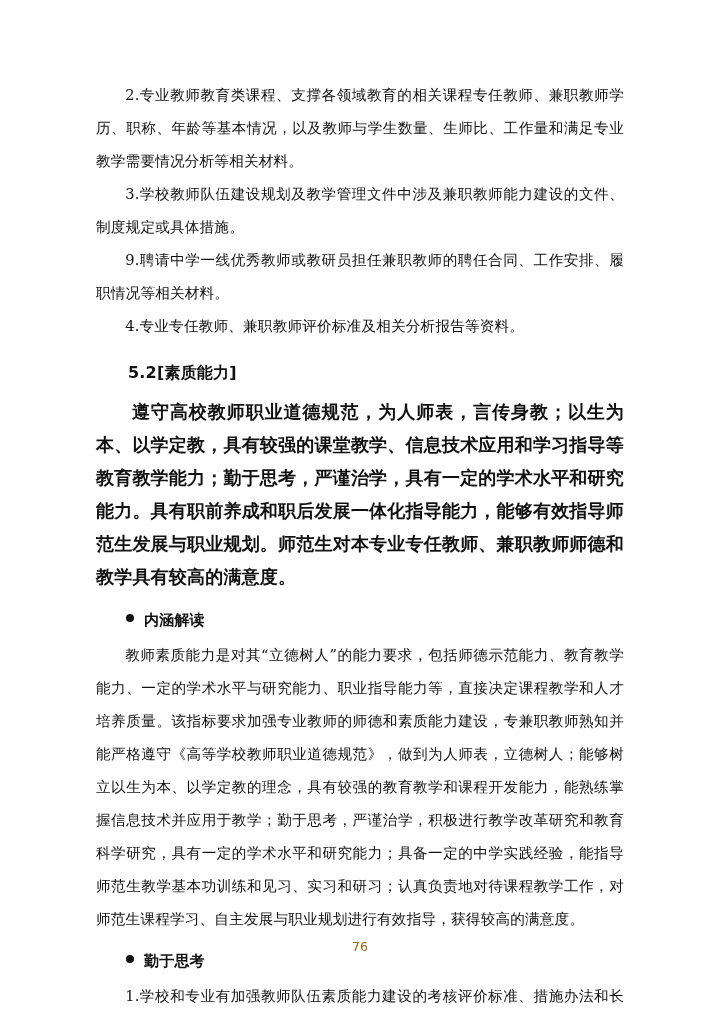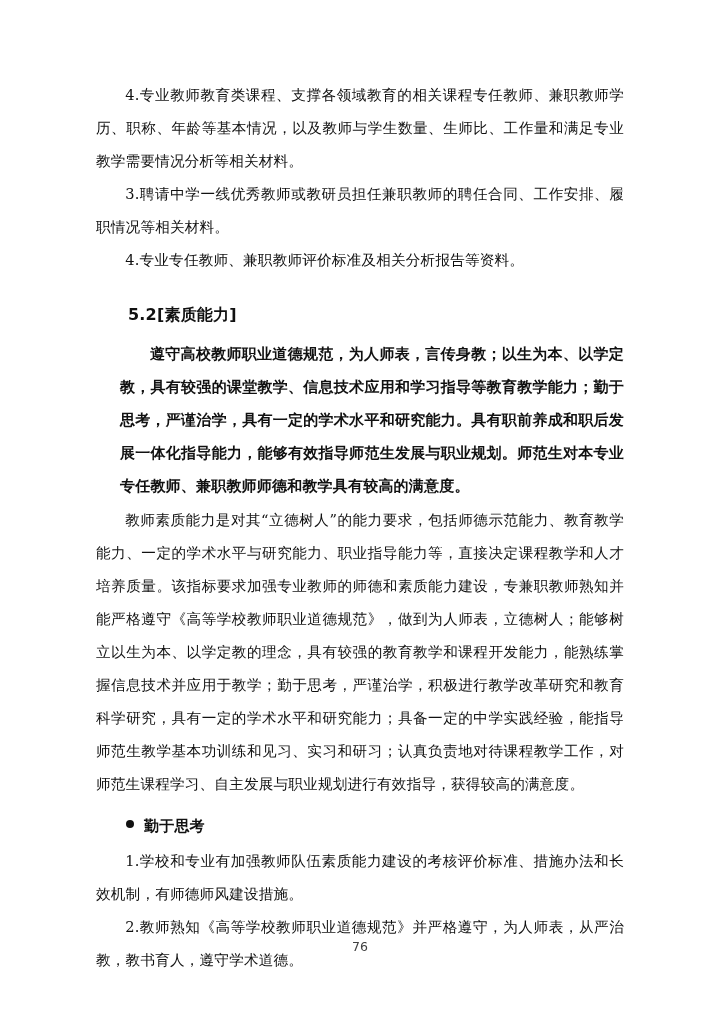--- a/index.html
+++ b/index.html
@@ -28,37 +28,36 @@
     font-size: 14.6px;
     line-height: 33px;
     text-align: justify;
     text-justify: inter-ideograph;
     letter-spacing: 0.2px;
   }
   .indent {
     text-indent: 2em;
   }
   .heading {
-    margin-top: 22px;
+    margin-top: 14px;
     margin-bottom: 6px;
     font-size: 16px;
     font-weight: bold;
     line-height: 34px;
     text-indent: 2em;
     font-family: "DejaVu Sans", "Liberation Sans", sans-serif;
   }
   .bold-block {
     font-weight: bold;
-    font-size: 15px;
+    font-size: 18px;
     line-height: 33px;
     text-indent: 2em;
     text-align: justify;
     margin-top: 4px;
     font-family: Liberation Serif, serif;
-    margin-left: 24px;
   }
   .bullet-line {
     margin-top: 10px;
     margin-bottom: 2px;
     font-size: 15px;
     font-weight: bold;
     line-height: 32px;
     text-indent: 2em;
     font-family: "DejaVu Sans", "Liberation Sans", sans-serif;
   }
@@ -75,37 +74,39 @@
     margin-top: 0px;
   }
   .footer {
     position: absolute;
     left: 0;
     right: 0;
     bottom: 64px;
     text-align: center;
     font-size: 12.5px;
     font-family: "DejaVu Sans", "Liberation Sans", sans-serif;
-    color: #404040;
+    color: #a16207;
   }
 </style>
 </head>
 <body>
 
 <div class="page">
   <div class="content">
 
-    <p class="indent">4.专业教师教育类课程、支撑各领域教育的相关课程专任教师、兼职教师学历、职称、年龄等基本情况，以及教师与学生数量、生师比、工作量和满足专业教学需要情况分析等相关材料。</p>
-    <p class="indent">3.聘请中学一线优秀教师或教研员担任兼职教师的聘任合同、工作安排、履职情况等相关材料。</p>
+    <p class="indent">2.专业教师教育类课程、支撑各领域教育的相关课程专任教师、兼职教师学历、职称、年龄等基本情况，以及教师与学生数量、生师比、工作量和满足专业教学需要情况分析等相关材料。</p>
+    <p class="indent">3.学校教师队伍建设规划及教学管理文件中涉及兼职教师能力建设的文件、制度规定或具体措施。</p>
+    <p class="indent">9.聘请中学一线优秀教师或教研员担任兼职教师的聘任合同、工作安排、履职情况等相关材料。</p>
     <p class="indent">4.专业专任教师、兼职教师评价标准及相关分析报告等资料。</p>
 
     <p class="heading">5.2[素质能力]</p>
 
     <p class="bold-block">遵守高校教师职业道德规范，为人师表，言传身教；以生为本、以学定教，具有较强的课堂教学、信息技术应用和学习指导等教育教学能力；勤于思考，严谨治学，具有一定的学术水平和研究能力。具有职前养成和职后发展一体化指导能力，能够有效指导师范生发展与职业规划。师范生对本专业专任教师、兼职教师师德和教学具有较高的满意度。</p>
 
+    <p class="bullet-line"><span class="bullet-dot"></span><span>内涵解读</span></p>
 
     <p class="indent para-gap">教师素质能力是对其“立德树人”的能力要求，包括师德示范能力、教育教学能力、一定的学术水平与研究能力、职业指导能力等，直接决定课程教学和人才培养质量。该指标要求加强专业教师的师德和素质能力建设，专兼职教师熟知并能严格遵守《高等学校教师职业道德规范》，做到为人师表，立德树人；能够树立以生为本、以学定教的理念，具有较强的教育教学和课程开发能力，能熟练掌握信息技术并应用于教学；勤于思考，严谨治学，积极进行教学改革研究和教育科学研究，具有一定的学术水平和研究能力；具备一定的中学实践经验，能指导师范生教学基本功训练和见习、实习和研习；认真负责地对待课程教学工作，对师范生课程学习、自主发展与职业规划进行有效指导，获得较高的满意度。</p>
 
     <p class="bullet-line"><span class="bullet-dot"></span><span>勤于思考</span></p>
 
     <p class="indent para-gap">1.学校和专业有加强教师队伍素质能力建设的考核评价标准、措施办法和长效机制，有师德师风建设措施。</p>
     <p class="indent">2.教师熟知《高等学校教师职业道德规范》并严格遵守，为人师表，从严治教，教书育人，遵守学术道德。</p>
 
   </div>
 

